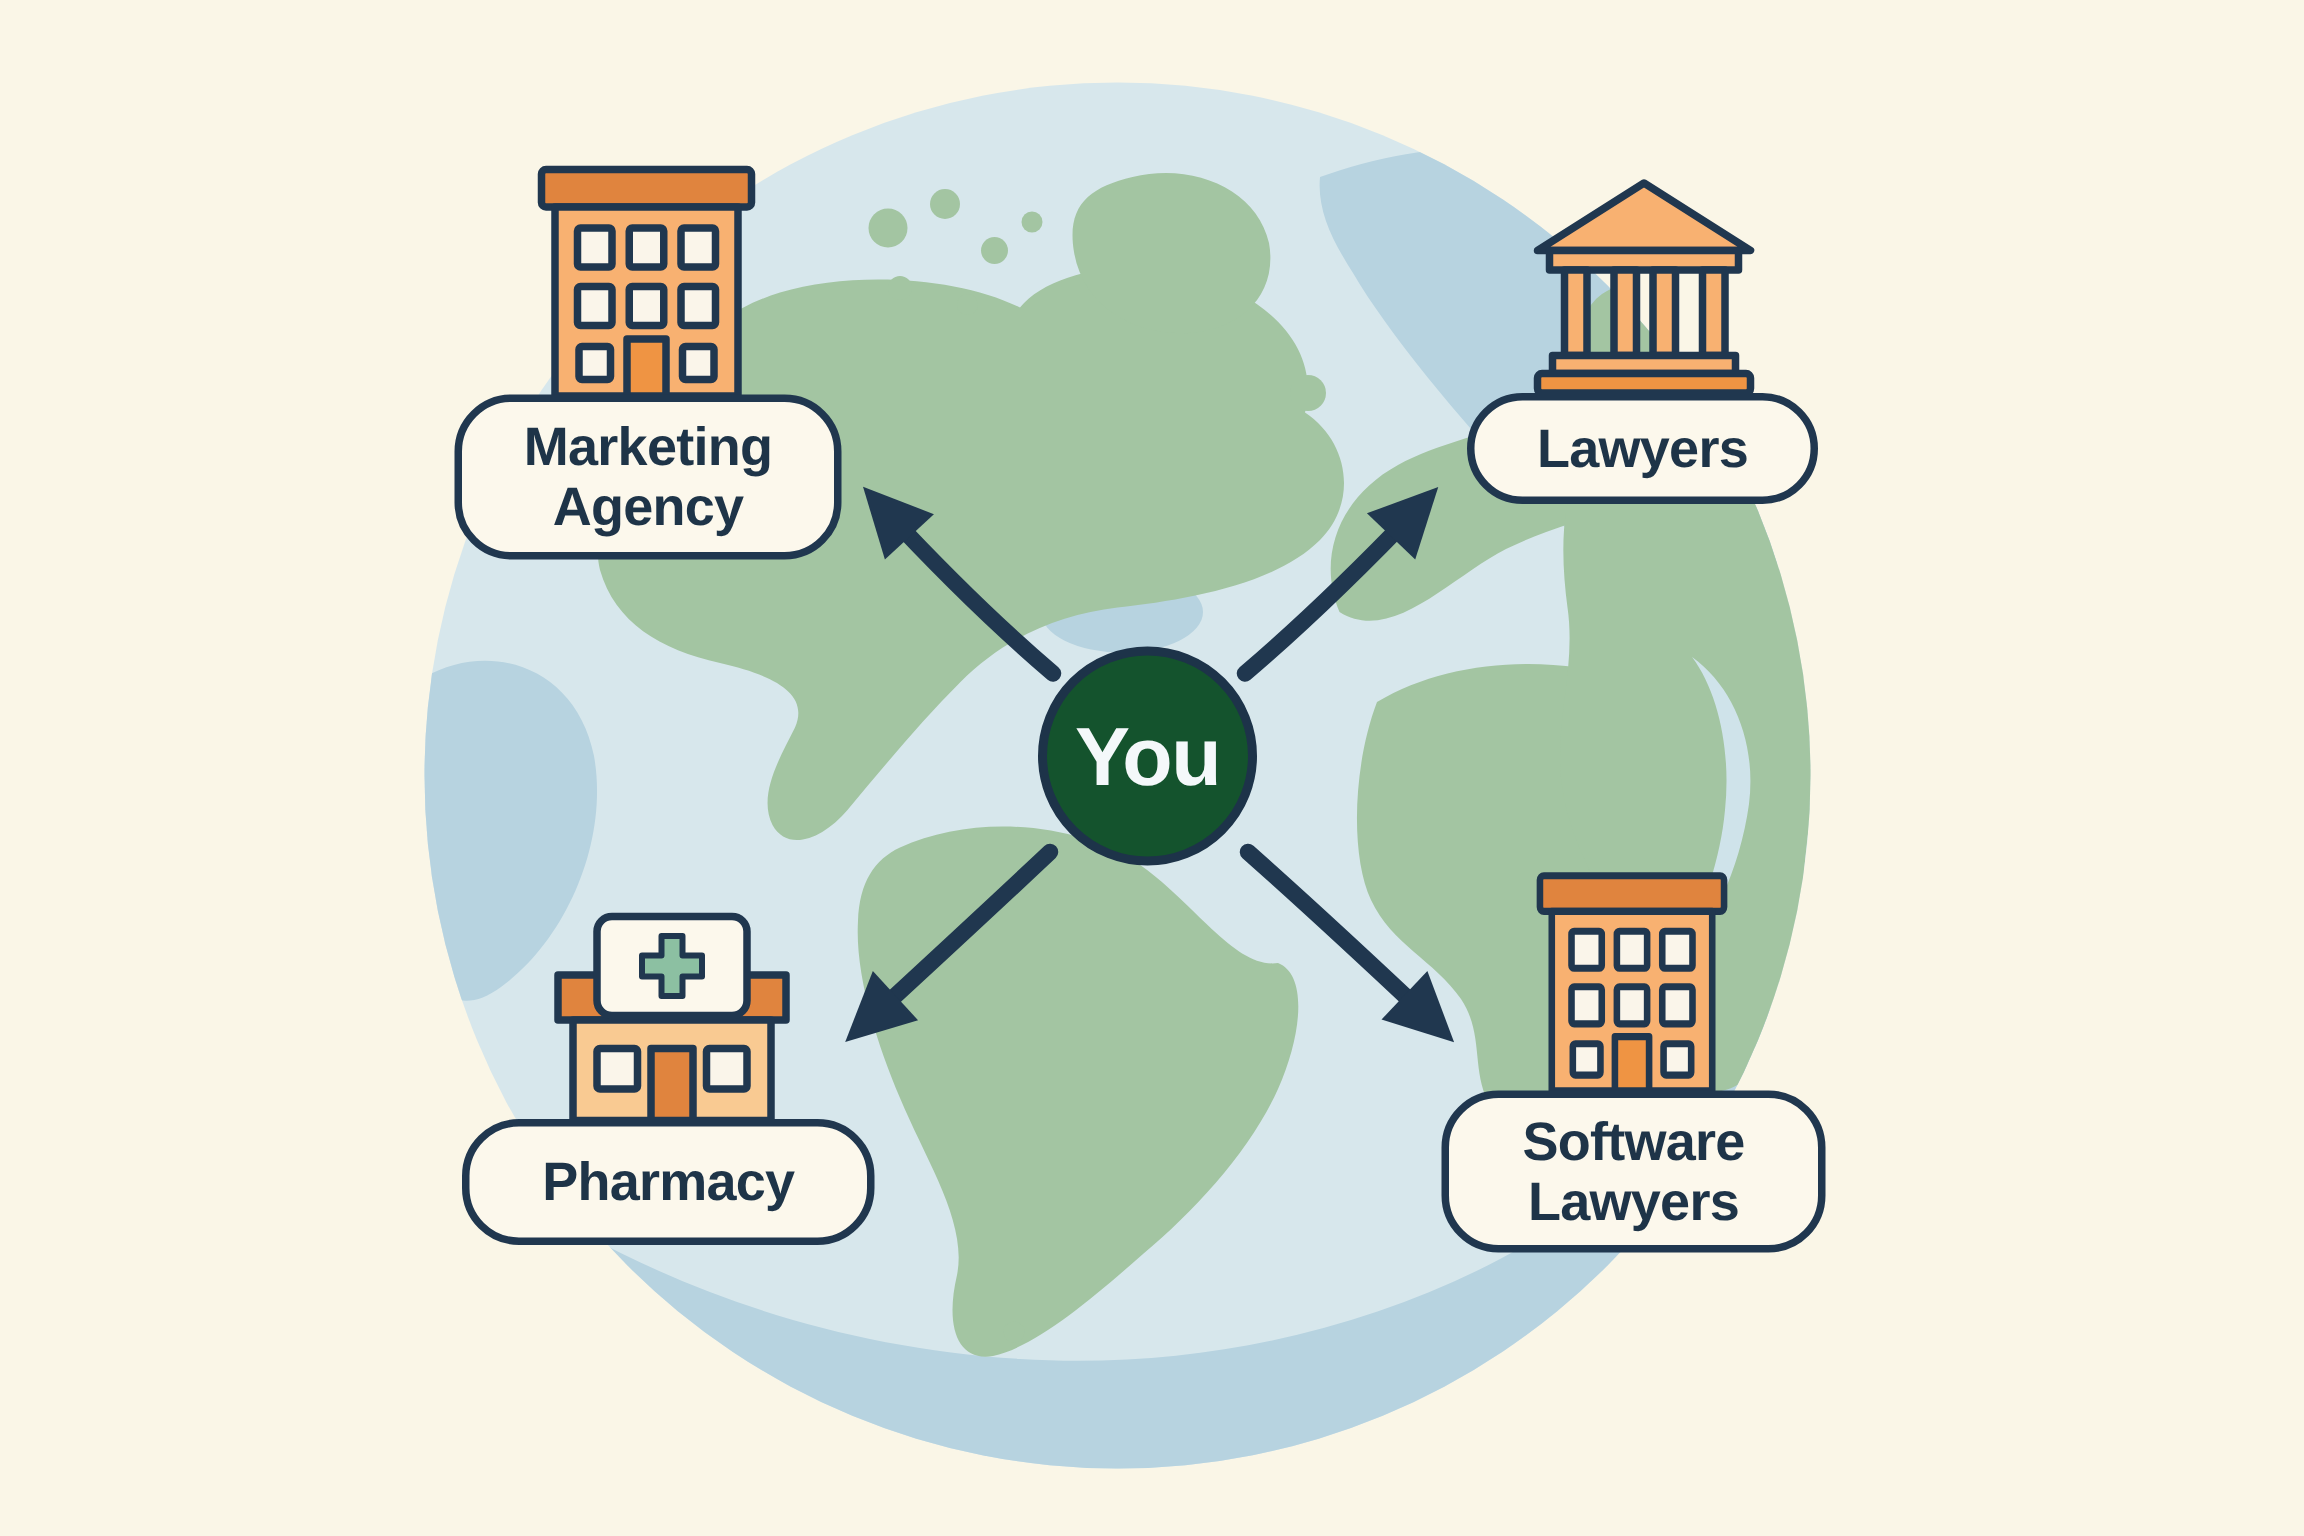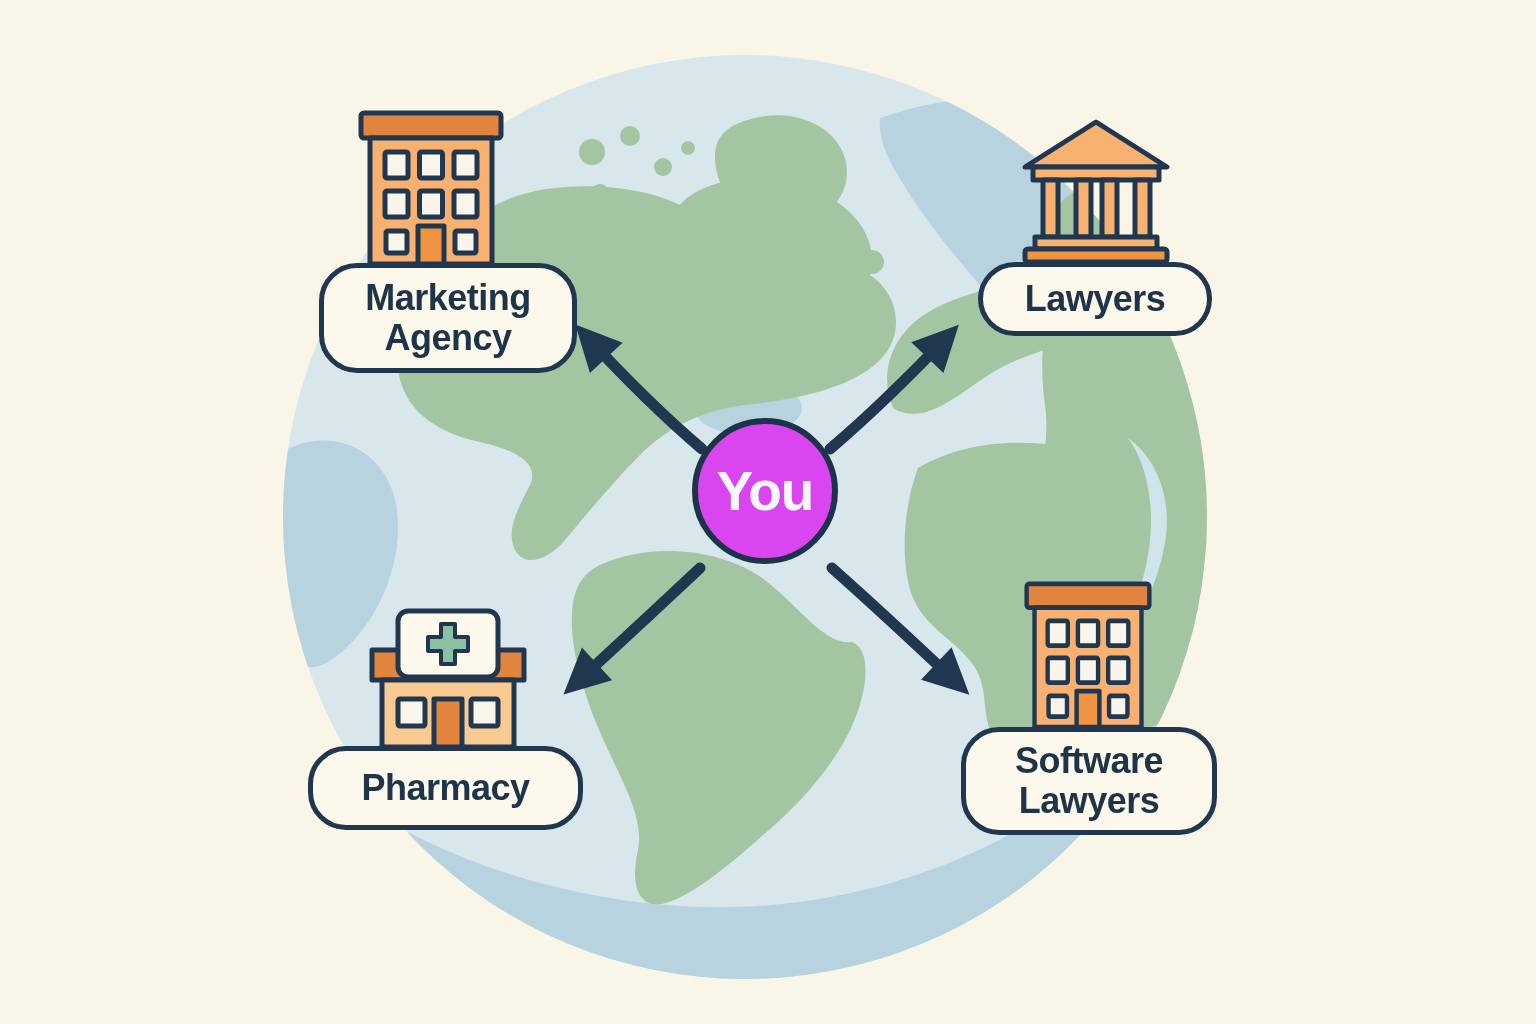--- a/index.html
+++ b/index.html
@@ -18,27 +18,27 @@
     border-radius:38px;
     display:flex;align-items:center;justify-content:center;
     text-align:center;
     color:#1e3448;
     font-weight:bold;
     line-height:1.12;
     box-sizing:border-box;
     letter-spacing:-0.5px;
   }
   .pill span{display:block;padding:0 14px;}
-  .pill-marketing{left:303px;top:263px;width:258px;height:110px;font-size:36px;margin-left:16px;}
+  .pill-marketing{left:303px;top:263px;width:258px;height:110px;font-size:36px;}
   .pill-lawyers{left:978px;top:262px;width:234px;height:74px;font-size:36px;}
   .pill-pharmacy{left:308px;top:746px;width:275px;height:84px;font-size:36px;}
   .pill-software{left:961px;top:727px;width:256px;height:108px;font-size:36px;}
   .you-circle{
-    position:absolute;left:692px;top:418px;width:146px;height:146px;
-    background:#d946ef;border:6px solid #1d3349;border-radius:50%;
+    position:absolute;left:692px;top:431px;width:146px;height:146px;
+    background:#14532d;border:6px solid #1d3349;border-radius:50%;
     box-sizing:border-box;
     display:flex;align-items:center;justify-content:center;
     color:#f4f8fa;font-size:55px;font-weight:bold;letter-spacing:-1px;
   }
 </style>
 </head>
 <body>
 
 <div class="stage">
 

